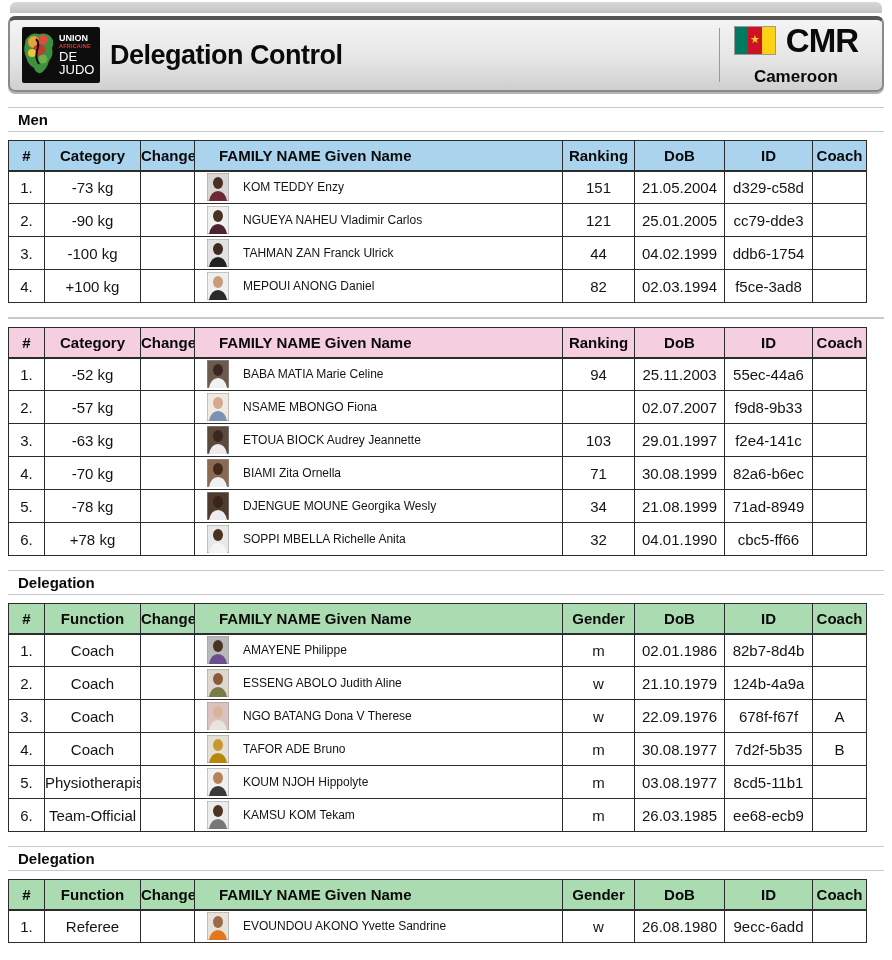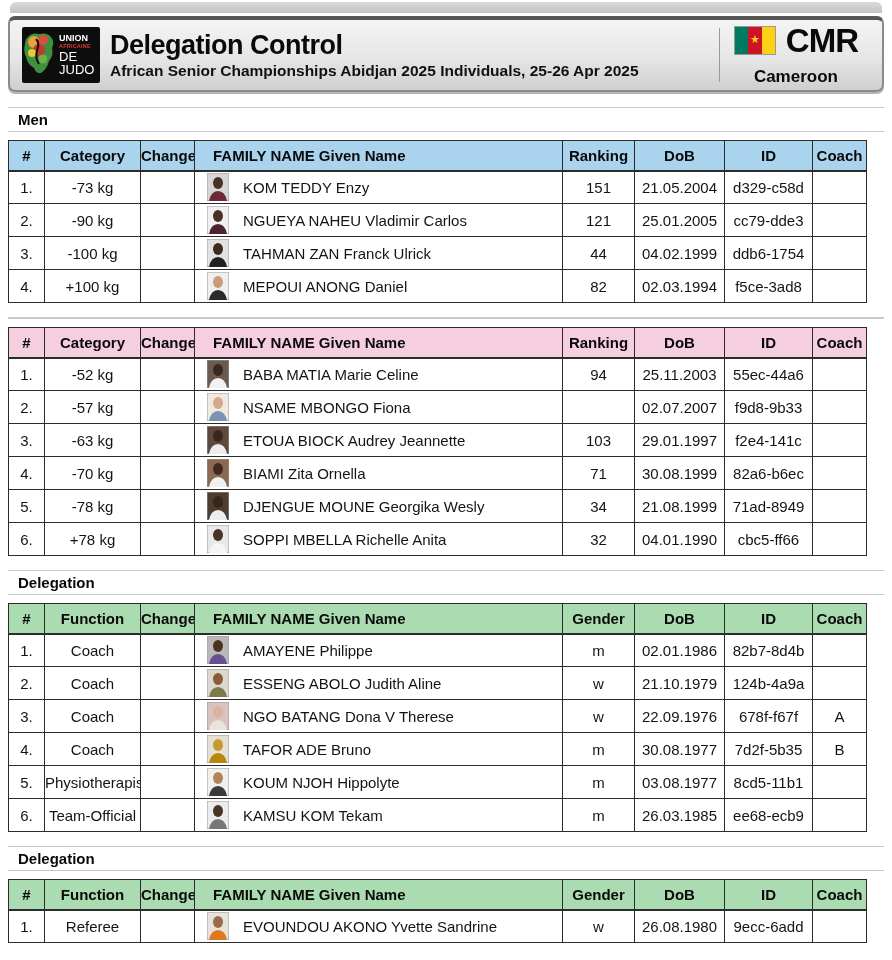--- a/index.html
+++ b/index.html
@@ -57,29 +57,29 @@
     border-collapse:collapse; margin-top:8px; table-layout:fixed; width:858px;
     background:#fff;
   }
   table.roster th, table.roster td {
     border:1px solid #2b2b2b; overflow:hidden; white-space:nowrap;
   }
   table.roster th {
     height:30px; font-size:15px; font-weight:700; text-align:center; color:#0a0a0a;
     border-bottom-width:2px;
   }
-  table.roster th.col-name { text-align:left; padding-left:18px; }
+  table.roster th.col-name { text-align:left; padding-left:24px; }
   table.roster td { height:33px; font-size:15px; font-weight:400; text-align:center; color:#141414; }
   table.roster td.col-name { text-align:left; }
   table.roster tr { page-break-inside:avoid; }
   table.roster { border:1.5px solid #2b2b2b; }
   td.small-fn { font-size:11px; }
   .name-wrap { display:flex; align-items:center; gap:14px; padding-left:12px; }
   .photo { width:22px; height:28px; flex:0 0 auto; display:block; }
-  .name-text { font-size:15px; }
+  .name-text { font-size:12px; }
 
   .w-num{width:36px}.w-cat{width:96px}.w-chg{width:54px}.w-name{width:368px}
   .w-mid{width:72px}.w-dob{width:90px}.w-id{width:88px}.w-coach{width:54px}
 </style>
 </head>
 <body>
 
 <div class="page">
 
   <div class="top-strip"></div>
@@ -99,21 +99,20 @@
       </span>
       <span class="uaj-text">
         <span class="l1">UNION</span>
         <span class="l2">AFRICAINE</span>
         <span class="l3">DE JUDO</span>
       </span>
     </div>
 
     <div class="title-block">
       <div class="doc-title">Delegation Control</div>
-      <div class="doc-subtitle">African Senior Championships Abidjan 2025 Individuals, 25-26 Apr 2025</div>
     </div>
 
     <div class="header-divider"></div>
 
     <div class="noc-block">
       <div class="noc-top">
         <span class="flag">
           <span class="stripe" id="flag-green" style="background: rgb(0, 122, 94);"></span>
           <span class="stripe" id="flag-red" style="background: rgb(206, 17, 38);">
               <span class="star" id="flag-star" style="color: rgb(252, 209, 22);">★</span>

